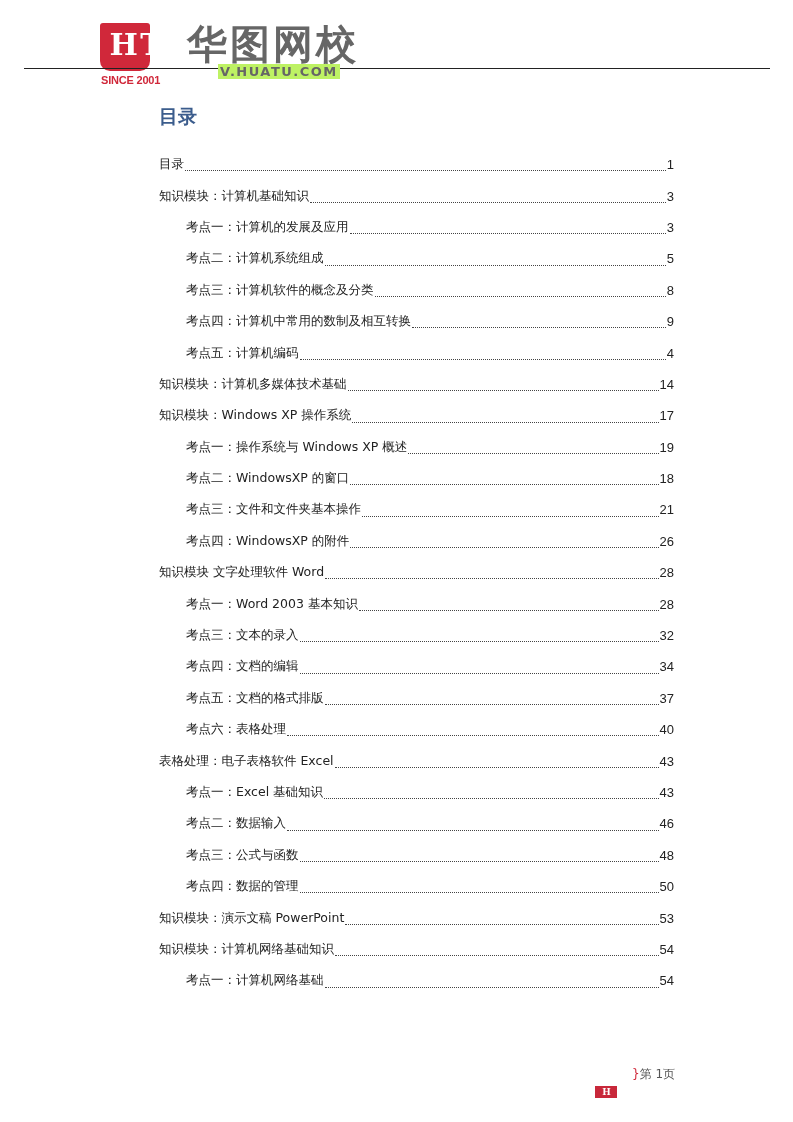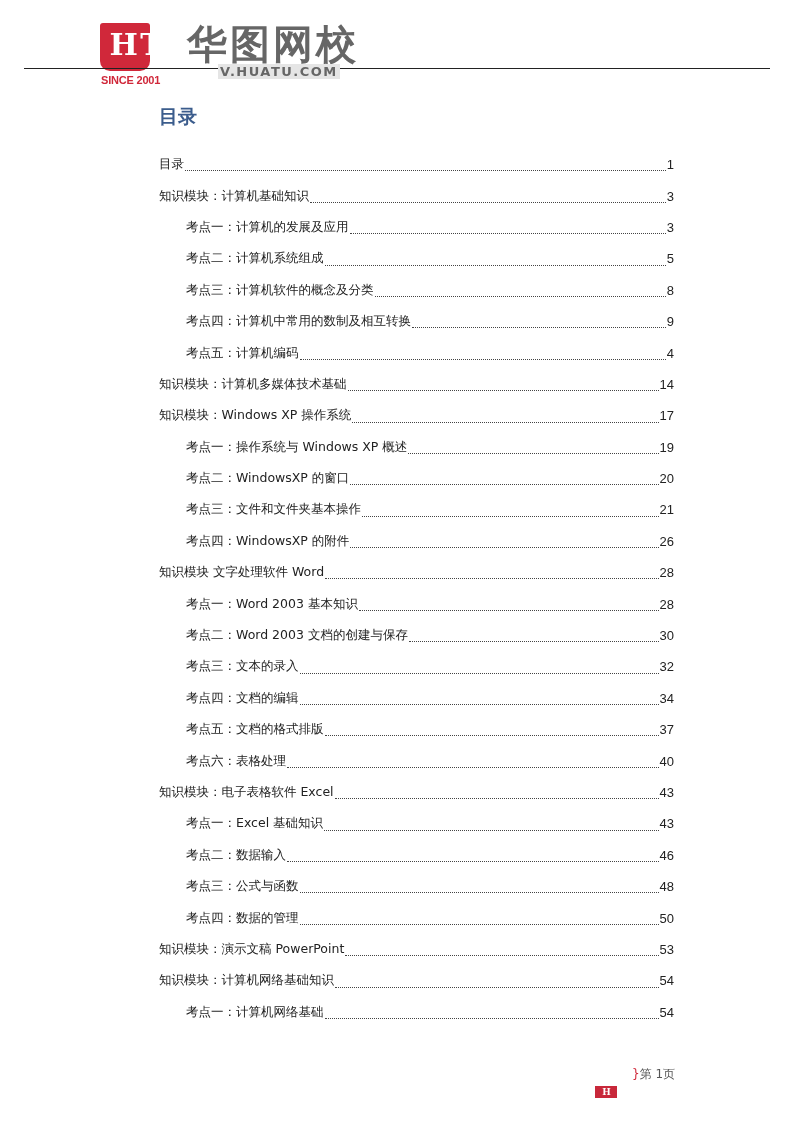--- a/index.html
+++ b/index.html
@@ -5,21 +5,21 @@
     * { margin: 0; padding: 0; box-sizing: border-box; }
     html, body { width: 793px; height: 1122px; background: #ffffff; overflow: hidden; }
     body { position: relative; font-family: "DejaVu Sans", sans-serif; color: #1a1a1a; }
 
     .header-rule { position: absolute; left: 24px; top: 68px; width: 746px; height: 1px; background: #222; }
 
     .logo-shield { position: absolute; left: 100px; top: 23px; width: 50px; height: 48px; background: #d0283a; border-radius: 3px 3px 10px 10px; }
     .logo-shield .ht { position: absolute; left: 0; top: 4px; width: 68px; text-align: center; color: #fff; font-family: "DejaVu Serif", serif; font-weight: bold; font-size: 30px; line-height: 36px; letter-spacing: -4px; }
     .logo-since { position: absolute; left: 101px; top: 74px; font-family: Liberation Sans, sans-serif; font-weight: bold; font-size: 11px; color: #d0283a; letter-spacing: -0.2px; }
     .logo-brand { position: absolute; left: 163px; top: 22px; font-family: "DejaVu Sans", sans-serif; font-weight: bold; font-size: 40px; line-height: 44px; color: #666; letter-spacing: 3px; margin-left: 24px; }
-    .logo-url { position: absolute; left: 218px; top: 64px; font-family: "DejaVu Sans", sans-serif; font-weight: bold; font-size: 13px; color: #666; letter-spacing: 1.5px; background: #e5e5e5; padding: 0 2px; }
+    .logo-url { position: absolute; left: 218px; top: 64px; font-family: "DejaVu Sans", sans-serif; font-weight: bold; font-size: 13px; color: #666; letter-spacing: 1.5px; background: #bef264; padding: 0 2px; }
 
     .toc-title { position: absolute; left: 159px; top: 104px; font-size: 19px; font-weight: bold; color: #3b5c8c; }
 
     .toc { position: absolute; left: 159px; top: 149px; width: 515px; }
     .toc-row { position: relative; height: 31.4px; display: flex; align-items: center; font-size: 12.5px; color: #222; }
     .toc-row.level-2 { padding-left: 27px; text-align: center; }
     .toc-row .label { white-space: nowrap; font-family: "DejaVu Sans", sans-serif; }
     .toc-row .leader { flex: 1; height: 1px; margin: 0 1px; align-self: flex-end; margin-bottom: 9px; border-bottom: 1.2px dotted #444; }
     .toc-row .page { font-family: "Liberation Sans", sans-serif; font-size: 13px; white-space: nowrap; }
 
@@ -89,21 +89,21 @@
       <span class="page">17</span>
     </div>
     <div class="toc-row level-2">
       <span class="label">考点一：操作系统与 Windows XP 概述</span>
       <span class="leader"></span>
       <span class="page">19</span>
     </div>
     <div class="toc-row level-2">
       <span class="label">考点二：WindowsXP 的窗口</span>
       <span class="leader"></span>
-      <span class="page">20</span>
+      <span class="page">18</span>
     </div>
     <div class="toc-row level-2">
       <span class="label">考点三：文件和文件夹基本操作</span>
       <span class="leader"></span>
       <span class="page">21</span>
     </div>
     <div class="toc-row level-2">
       <span class="label">考点四：WindowsXP 的附件</span>
       <span class="leader"></span>
       <span class="page">26</span>
@@ -112,46 +112,41 @@
       <span class="label">知识模块 文字处理软件 Word</span>
       <span class="leader"></span>
       <span class="page">28</span>
     </div>
     <div class="toc-row level-2">
       <span class="label">考点一：Word 2003 基本知识</span>
       <span class="leader"></span>
       <span class="page">28</span>
     </div>
     <div class="toc-row level-2">
-      <span class="label">考点二：Word 2003 文档的创建与保存</span>
-      <span class="leader"></span>
-      <span class="page">30</span>
-    </div>
-    <div class="toc-row level-2">
       <span class="label">考点三：文本的录入</span>
       <span class="leader"></span>
       <span class="page">32</span>
     </div>
     <div class="toc-row level-2">
       <span class="label">考点四：文档的编辑</span>
       <span class="leader"></span>
       <span class="page">34</span>
     </div>
     <div class="toc-row level-2">
       <span class="label">考点五：文档的格式排版</span>
       <span class="leader"></span>
       <span class="page">37</span>
     </div>
     <div class="toc-row level-2">
       <span class="label">考点六：表格处理</span>
       <span class="leader"></span>
       <span class="page">40</span>
     </div>
     <div class="toc-row level-1">
-      <span class="label">知识模块：电子表格软件 Excel</span>
+      <span class="label">表格处理：电子表格软件 Excel</span>
       <span class="leader"></span>
       <span class="page">43</span>
     </div>
     <div class="toc-row level-2">
       <span class="label">考点一：Excel 基础知识</span>
       <span class="leader"></span>
       <span class="page">43</span>
     </div>
     <div class="toc-row level-2">
       <span class="label">考点二：数据输入</span>

